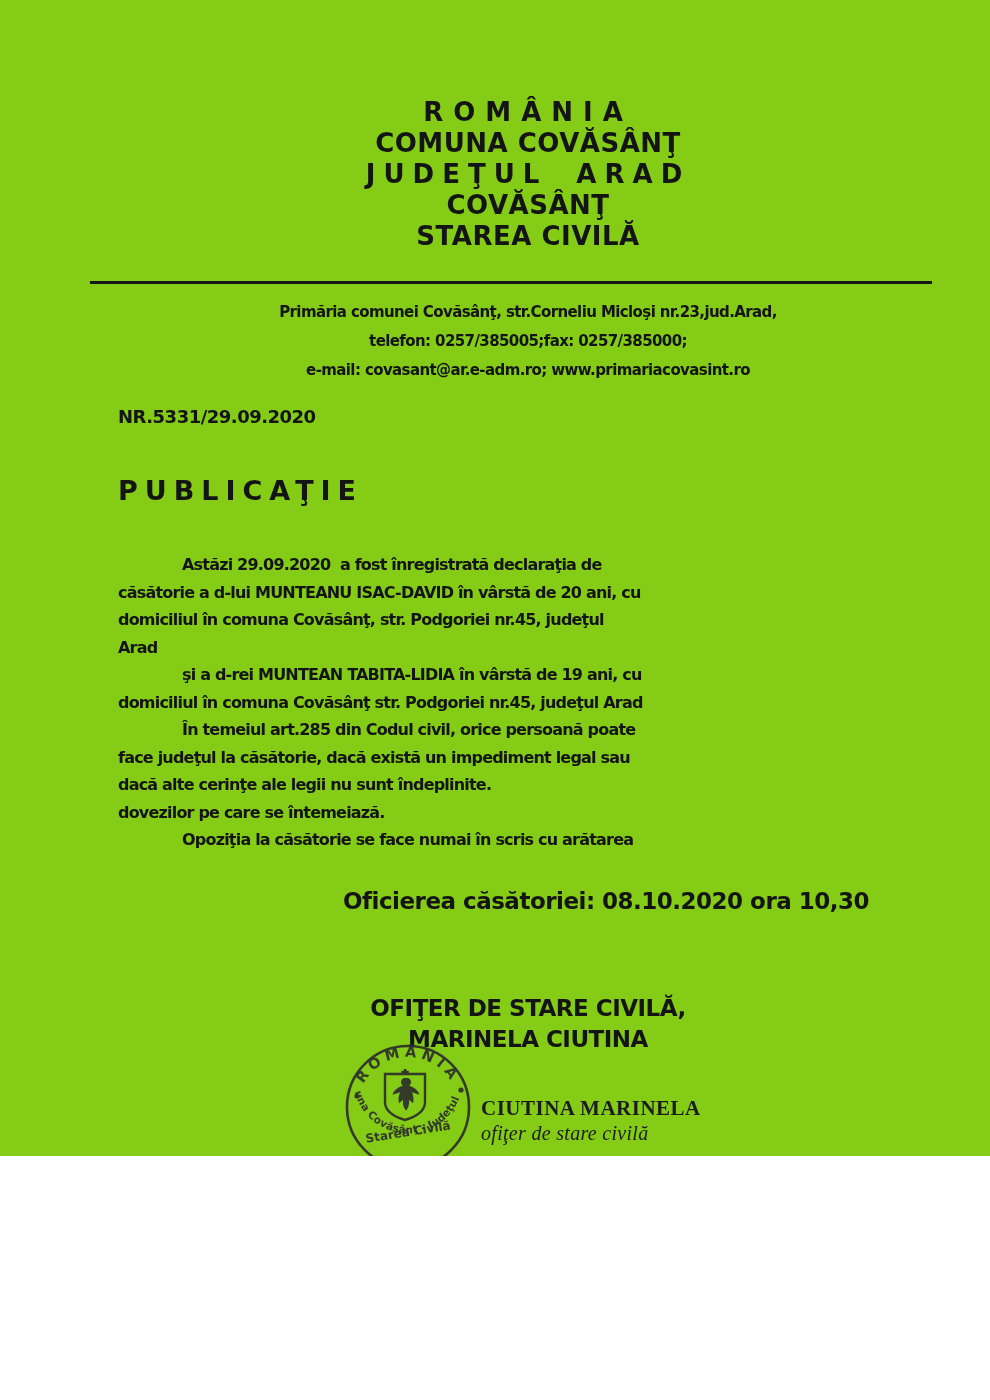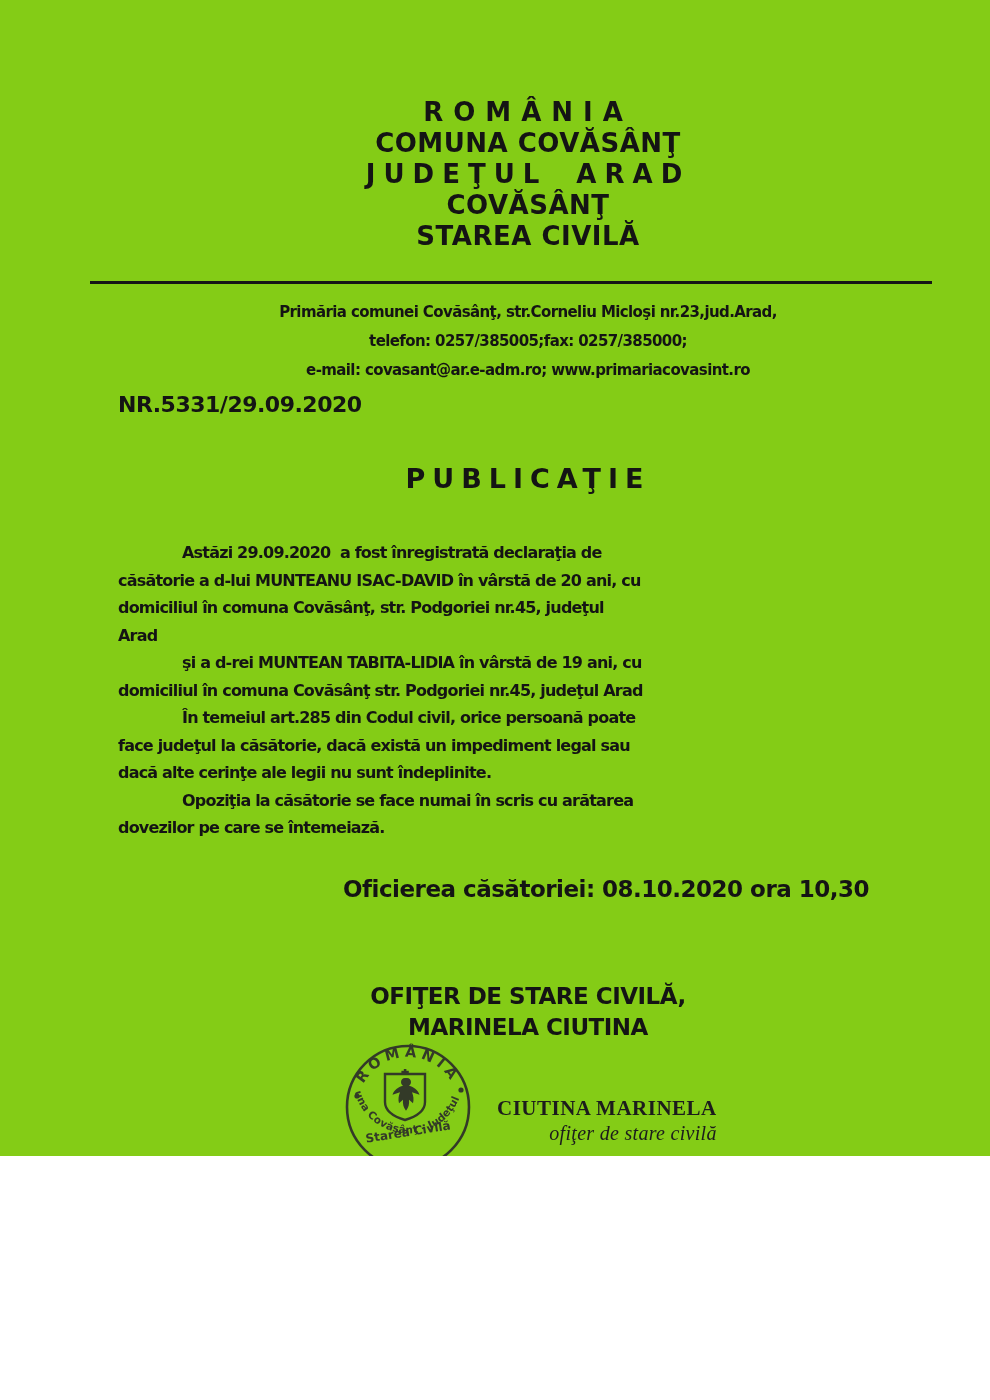--- a/index.html
+++ b/index.html
@@ -19,41 +19,41 @@
   .lh-country { letter-spacing:10px; }
   .lh-county  { letter-spacing:8px; word-spacing:12px; }
 
   
   .rule { margin:29px 0 0 90px; width:842px; height:3px; background:#161616; }
 
   
   .contact { margin-top:14px; text-align:center; font-size:15px; line-height:29px; letter-spacing:-0.6px; }
 
   
-  .reg-number { margin-top:6px; font-size:22px; line-height:27px; letter-spacing:-0.5px; }
+  .reg-number { margin-top:18px; font-size:18px; line-height:27px; letter-spacing:-0.5px; }
 
   
-  .doc-title { margin-top:45px; text-align:center; font-size:27px; line-height:32px; letter-spacing:7px; }
+  .doc-title { margin-top:45px; text-align:left; font-size:27px; line-height:32px; letter-spacing:7px; }
 
   
   .body-text { margin-top:44px; font-size:16px; line-height:27.5px; letter-spacing:-0.8px; }
   .doc-line { white-space:pre; }
   .doc-line.indent { text-indent:64px; }
 
   
   .ceremony { margin-top:33px; margin-left:225px; font-size:23px; line-height:28px; letter-spacing:-0.5px; }
 
   
   .signature { margin-top:78px; text-align:center; font-size:23px; line-height:31px; letter-spacing:-0.5px; }
 
   
   .stamp { position:absolute; left:342px; top:1040px; width:136px; height:136px; opacity:0.9; }
 
   
-  .name-stamp { position:absolute; left:497px; top:1096px; color:#1c1c1c; font-family:"Liberation Serif", serif;text-align:right; }
+  .name-stamp { position:absolute; left:481px; top:1096px; color:#1c1c1c; font-family:"Liberation Serif", serif; }
   .ns-name { font-size:21px; font-weight:bold; letter-spacing:0.5px; }
   .ns-role { font-size:20px; font-weight:normal; font-style:italic; margin-top:1px; letter-spacing:0.3px; }
 
   .stamp-text { font-family:"DejaVu Sans", sans-serif; font-weight:bold; fill:#2b2b2b; }
 </style>
 </head>
 <body>
 
 <div class="page">
 
@@ -83,22 +83,22 @@
     <div class="body-text">
       <div class="doc-line indent">Astăzi 29.09.2020  a fost înregistrată declaraţia de</div>
       <div class="doc-line">căsătorie a d-lui MUNTEANU ISAC-DAVID în vârstă de 20 ani, cu</div>
       <div class="doc-line">domiciliul în comuna Covăsânţ, str. Podgoriei nr.45, judeţul</div>
       <div class="doc-line">Arad</div>
       <div class="doc-line indent">şi a d-rei MUNTEAN TABITA-LIDIA în vârstă de 19 ani, cu</div>
       <div class="doc-line">domiciliul în comuna Covăsânţ str. Podgoriei nr.45, judeţul Arad</div>
       <div class="doc-line indent">În temeiul art.285 din Codul civil, orice persoană poate</div>
       <div class="doc-line">face judeţul la căsătorie, dacă există un impediment legal sau</div>
       <div class="doc-line">dacă alte cerinţe ale legii nu sunt îndeplinite.</div>
+      <div class="doc-line">dovezilor pe care se întemeiază.</div>
       <div class="doc-line indent">Opoziţia la căsătorie se face numai în scris cu arătarea</div>
-      <div class="doc-line">dovezilor pe care se întemeiază.</div>
     </div>
 
     <div class="ceremony">Oficierea căsătoriei: 08.10.2020 ora 10,30</div>
 
     <div class="signature">
       <div>OFIŢER DE STARE CIVILĂ,</div>
       <div>MARINELA CIUTINA</div>
     </div>
   </div>
 

